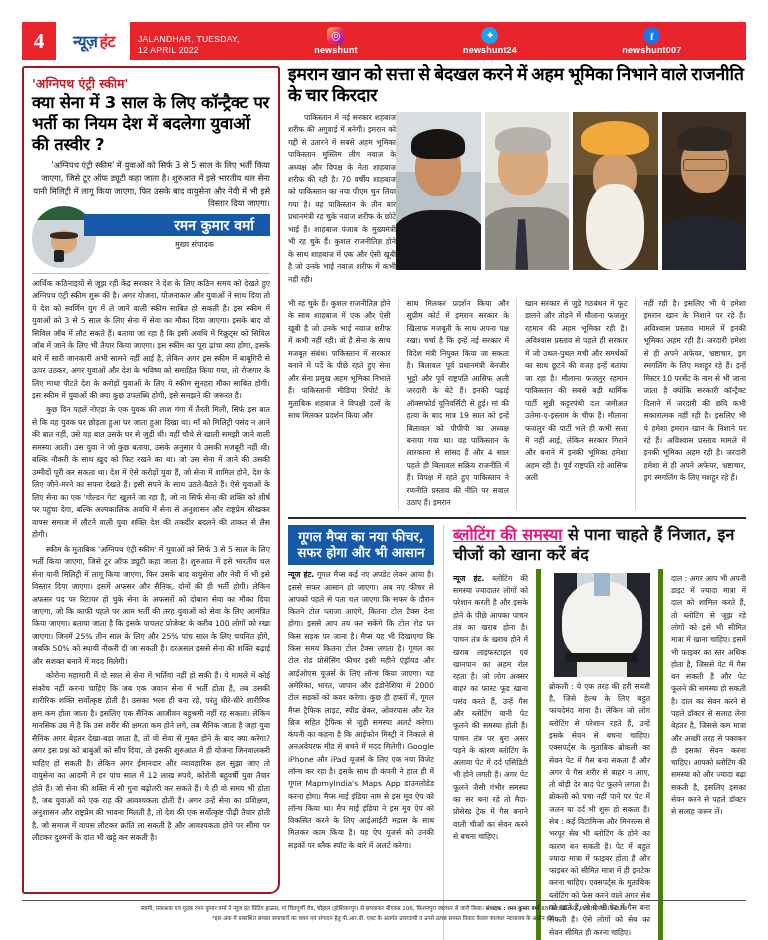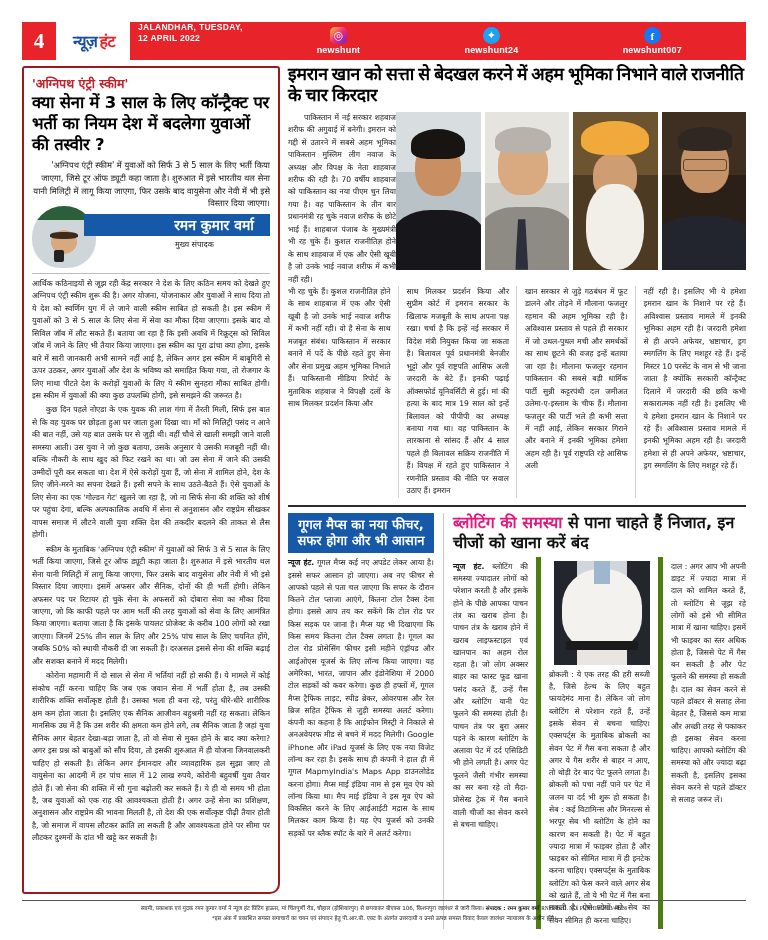--- a/index.html
+++ b/index.html
@@ -28,23 +28,23 @@
     font-family:"Liberation Serif",serif;font-weight:bold;font-size:21px;
     border-right:2px solid #fff;
   }
   .logo-box{
     width:72px;background:#fff;display:flex;align-items:center;justify-content:center;
     font-family:"DejaVu Sans","Liberation Sans",sans-serif;
   }
   .logo-a{color:#1a4fa0;font-weight:bold;font-size:16px;letter-spacing:-.5px;}
   .logo-b{color:#e8242a;font-weight:bold;font-size:16px;letter-spacing:-.5px;margin-left:2px;}
   .dateline{
-    flex:0 0 auto;padding:0 10px 0 8px;color:#fff;
+    flex:0 0 auto;padding:12px 10px 0 8px;color:#fff;
     font-family:"Liberation Sans","DejaVu Sans",sans-serif;
-    font-size:8.5px;font-weight:bold;line-height:1.25;letter-spacing:.3px;
+    font-size:8.5px;font-weight:normal;line-height:1.25;letter-spacing:.3px;
   }
   .section-band{
     width:186px;background:#1559a8;color:#fff;
     display:flex;align-items:center;justify-content:center;
     font-family:"DejaVu Sans","Liberation Sans",sans-serif;
     font-weight:bold;font-size:19px;letter-spacing:.5px;
   }
   .socials{
     flex:1;display:flex;align-items:center;justify-content:space-around;
     padding:0 12px;
@@ -171,21 +171,21 @@
   .ph4:before{content:"";position:absolute;left:52%;top:16%;width:48px;height:56px;
     transform:translateX(-50%);background:#c69267;border-radius:46% 46% 42% 42%;}
   .ph4:after{content:"";position:absolute;left:52%;top:10%;width:54px;height:24px;
     transform:translateX(-50%);background:#2f2722;border-radius:50% 50% 26% 26%;}
   .ph4 .torso{position:absolute;left:50%;bottom:0;width:112%;height:34%;
     transform:translateX(-50%);background:#22252e;border-radius:40% 40% 0 0;}
   .ph4 .glass{position:absolute;left:52%;top:30%;width:42px;height:10px;
     transform:translateX(-50%);border:1.4px solid #5b4634;border-radius:3px;}
 
   .cols4{
-    display:flex;gap:8px;margin-top:0;
+    display:flex;gap:8px;margin-top:12px;
   }
   .cols4 .col{
     flex:1;
     font-family:"DejaVu Sans","Liberation Sans",sans-serif;
     font-size:7.6px;line-height:1.64;text-align:justify;color:#151515;
     border-right:1px solid #d2d2d2;padding-right:7px;box-sizing:border-box;
   }
   .cols4 .col:last-child{border-right:0;padding-right:0;}
   .cols4 .col p{margin:0;}
 
@@ -197,21 +197,21 @@
   .story-bloat{flex:1;border-left:1px solid #c9c9c9;padding-left:9px;box-sizing:border-box;}
   .maps-head{
     background:#1559a8;color:#fff;padding:4px 6px;
     font-family:"DejaVu Sans","Liberation Sans",sans-serif;
     font-weight:bold;font-size:13px;line-height:1.25;text-align:center;
   }
   .bloat-head{
     font-family:"DejaVu Sans","Liberation Sans",sans-serif;
     font-weight:bold;font-size:16px;line-height:1.25;color:#111;margin-bottom:4px;
   }
-  .bloat-head .pink{color:#e3187e;}
+  .bloat-head .pink{color:#e3187e;text-decoration:underline;}
   .story-body{
     font-family:"DejaVu Sans","Liberation Sans",sans-serif;
     font-size:7.6px;line-height:1.62;text-align:justify;color:#151515;
     margin-top:4px;
   }
   .story-body p{margin:0 0 2px 0;}
   .story-body b{font-weight:bold;}
   .bloat-cols{display:flex;gap:8px;}
   .bloat-cols .bcol{flex:1;border-right:5px solid #4d7c0f;padding-right:8px;box-sizing:border-box;}
   .bloat-cols .bcol:last-child{border-right:0;padding-right:0;}

